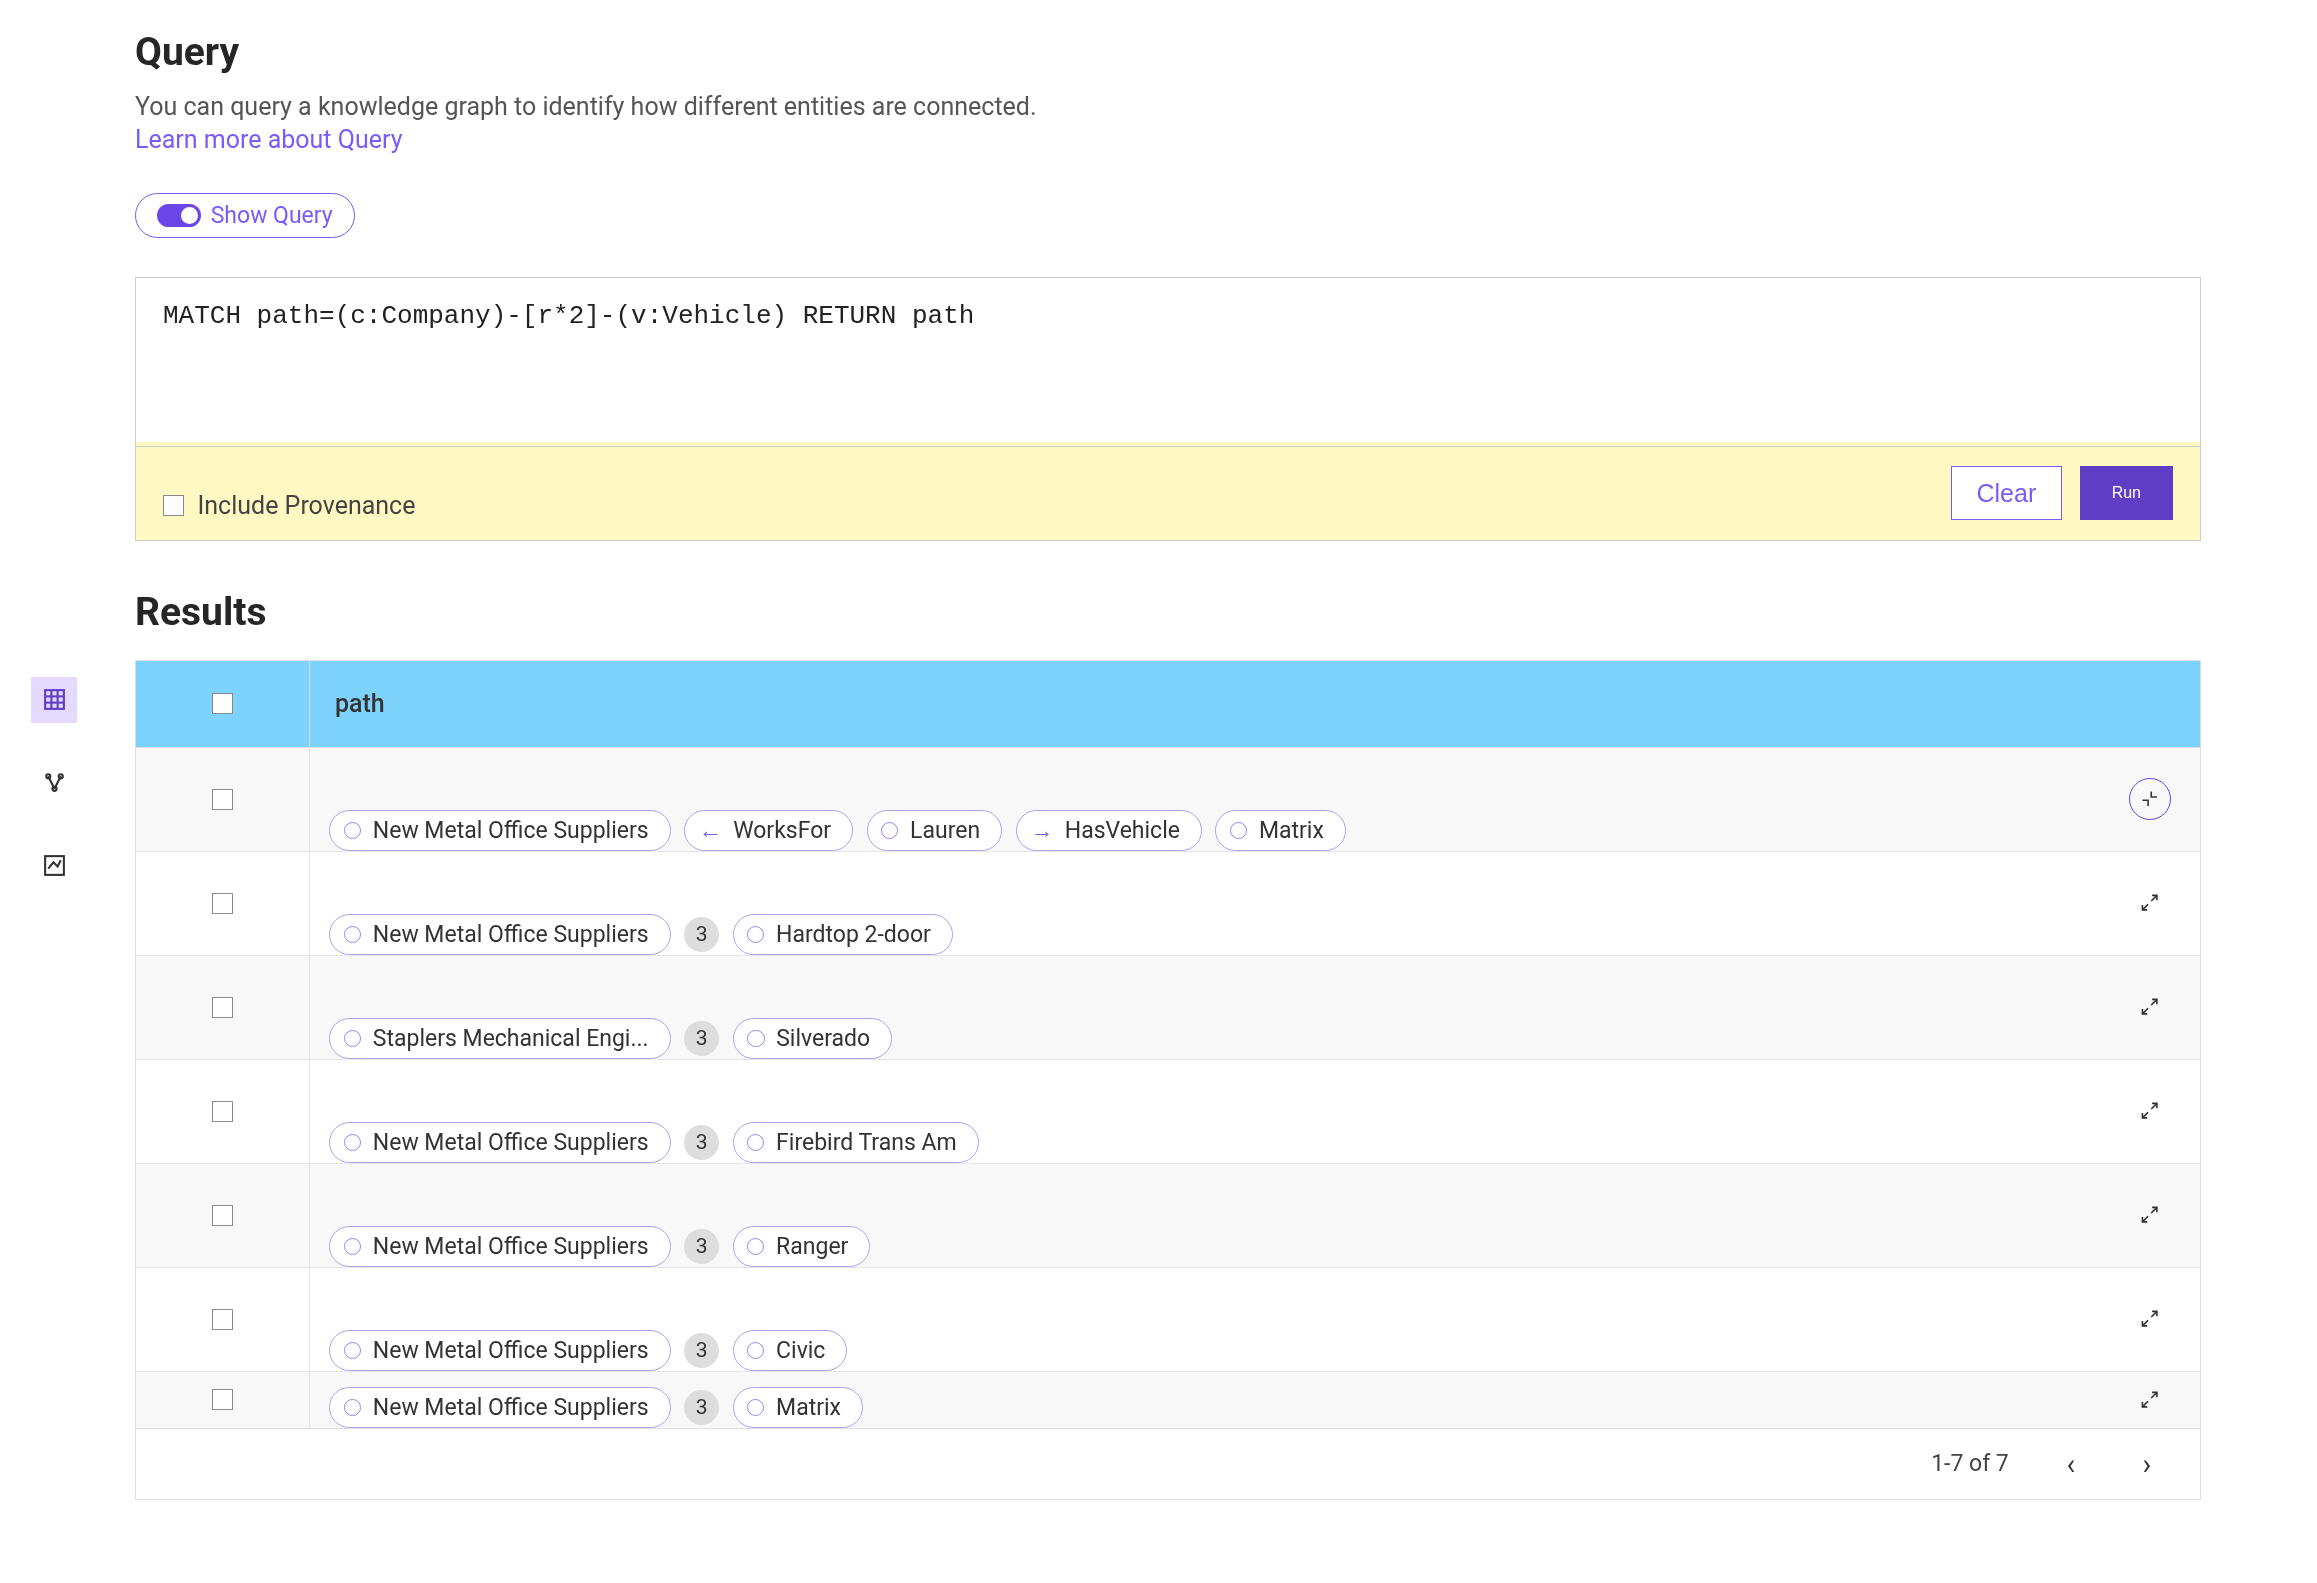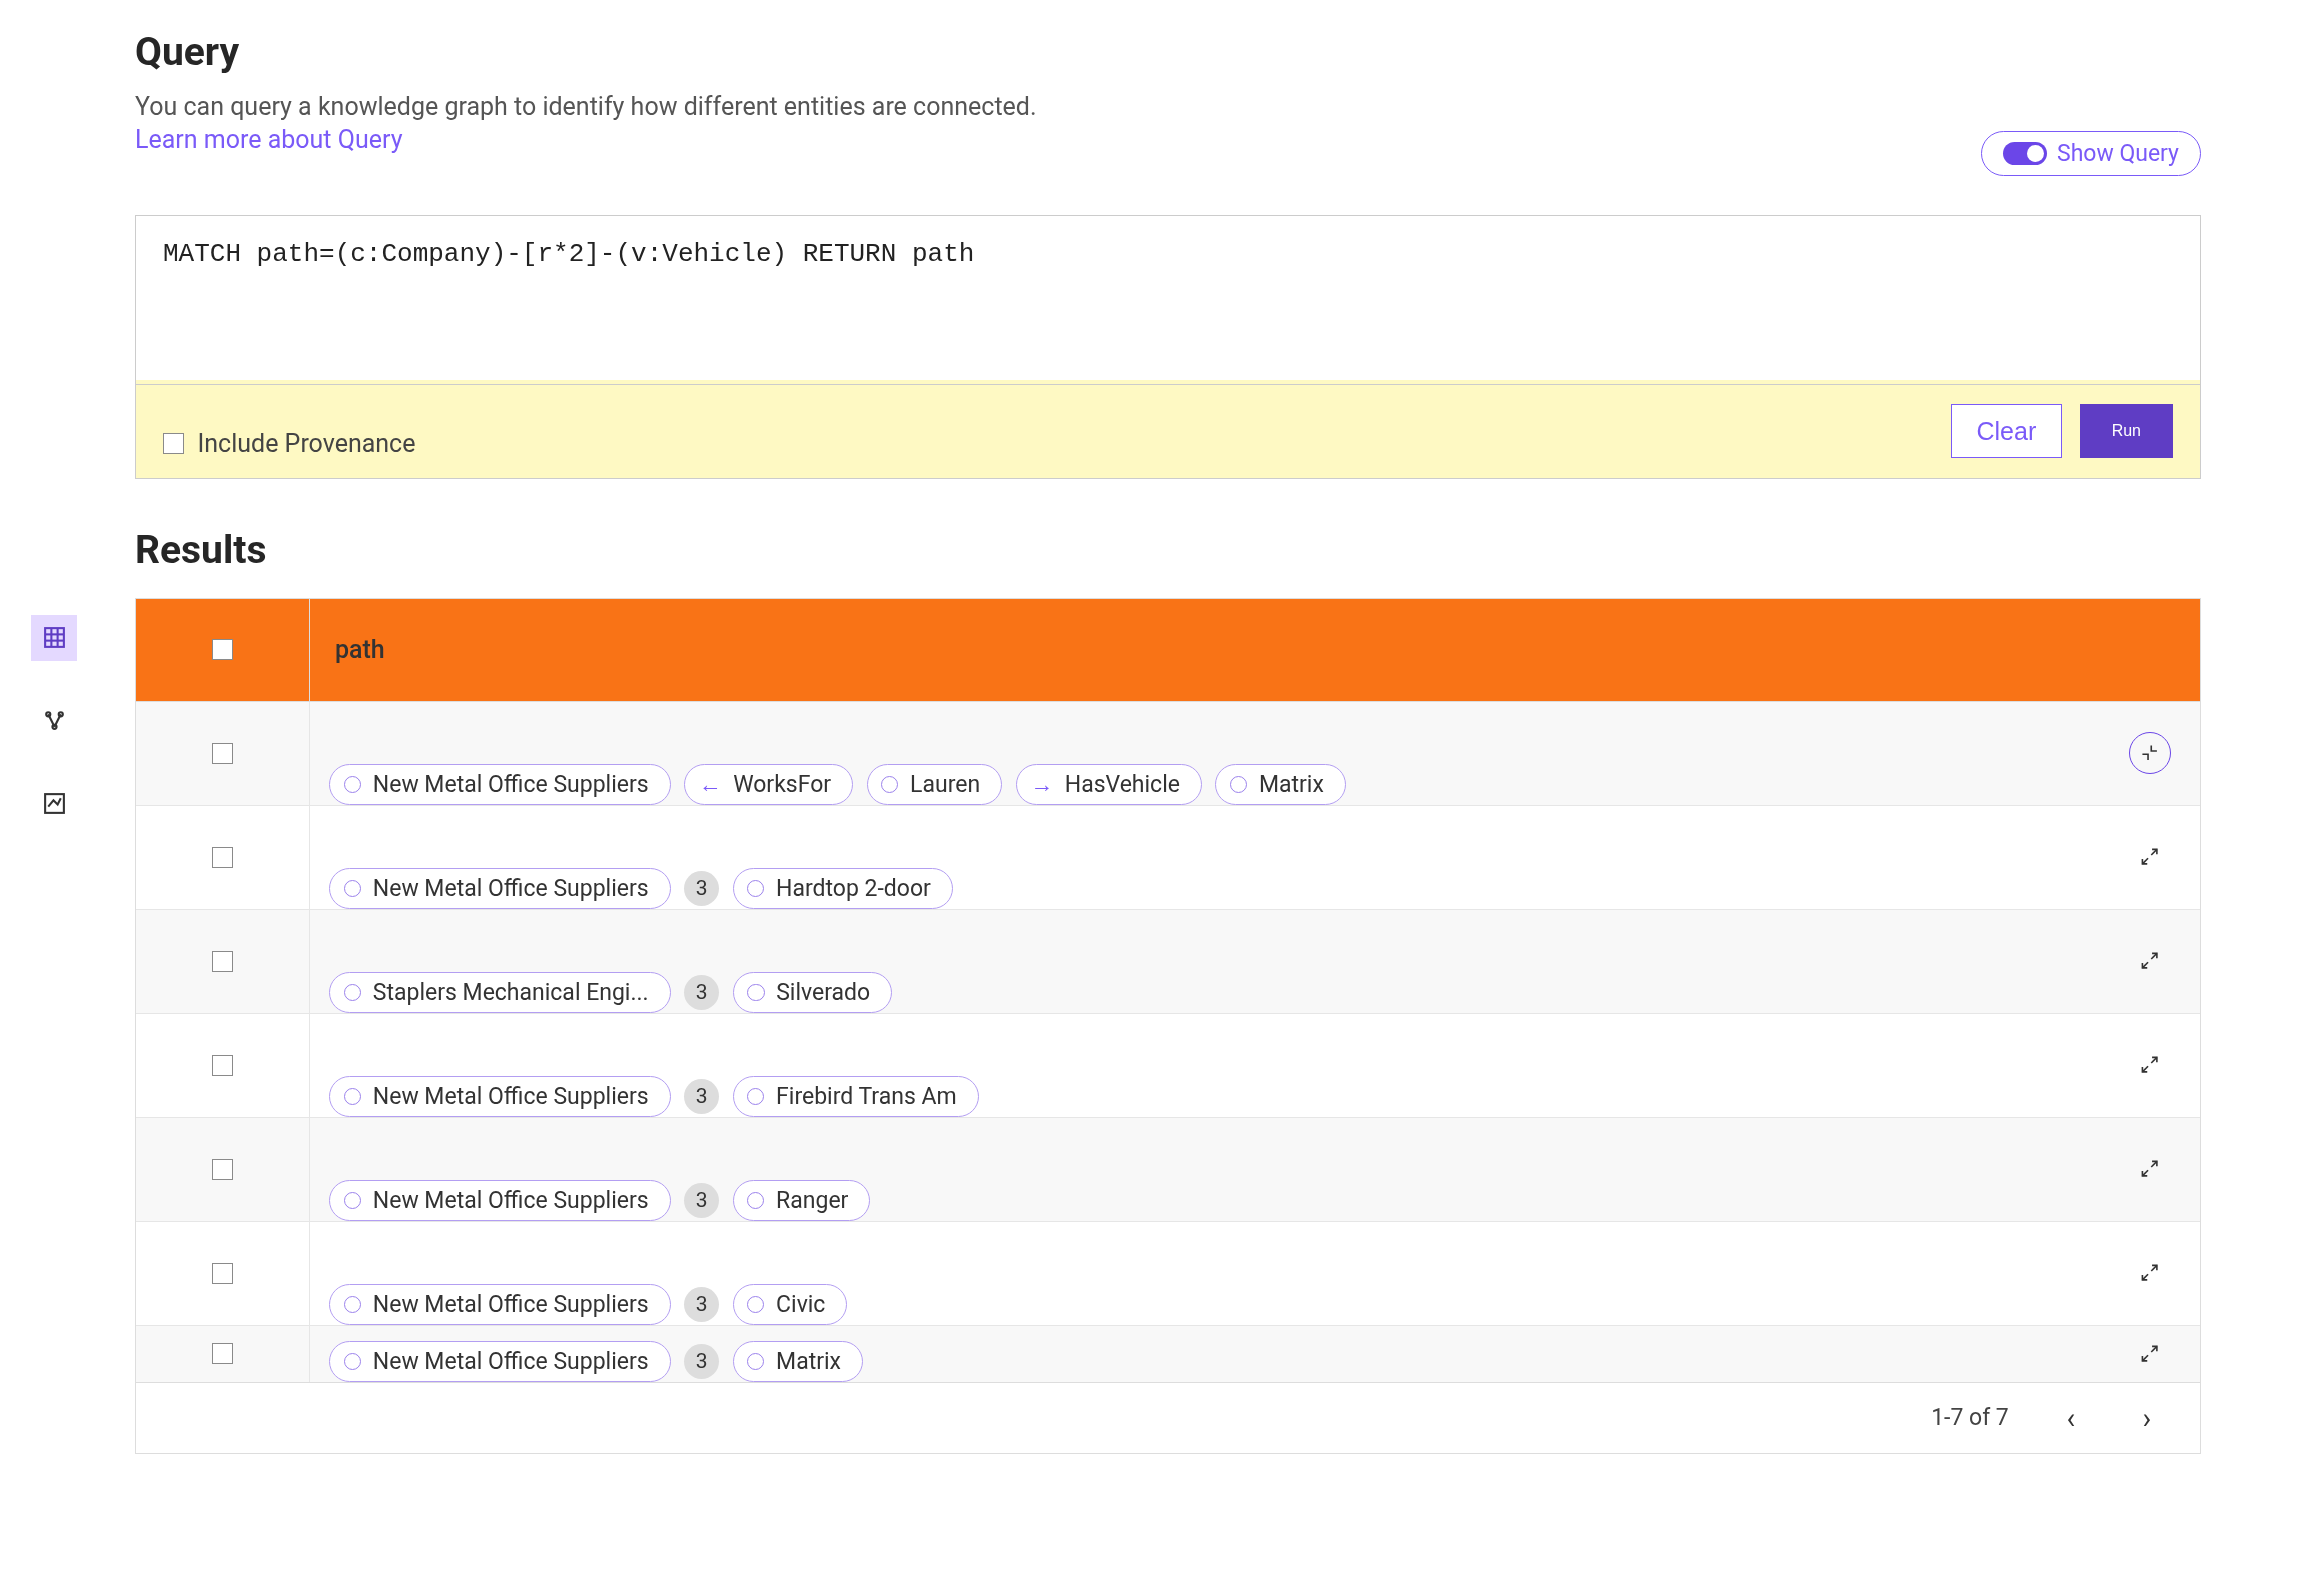--- a/index.html
+++ b/index.html
@@ -20,20 +20,21 @@
     font-size: 39px;
     font-weight: 700;
     margin: 0 0 17.4px 0;
     color: #262626;
   }
   .subtitle-row {
     display: flex;
     justify-content: space-between;
     align-items: flex-start;
     margin-bottom: 39px;
+    flex-direction: column;
   }
   .subtitle-left {
     font-size: 25px;
     color: #555;
   }
   .learn-link {
     color: #7a5af8;
     font-size: 25px;
     margin-top: 4px;
     display: inline-block;
@@ -131,25 +132,25 @@
   .rail-icon.active { background: #e4d9ff; }
   .rail-icon svg { width: 25px; height: 25px; }
 
   .results-box {
     border: 1px solid #ddd;
     flex: 1;
     background: #fff;
     width:100%;
   }
   .res-head {
-    background: #f97316;
+    background: #7dd3fc;
     border-bottom: 1px solid #ddd;
     display: flex;
     align-items: center;
-    height: 103px;
+    height: 87px;
   }
   .col-chk { width: 174px; display:flex; align-items:center; justify-content:center; border-right:1px solid #ddd; height:100%;}
   .col-path-head { padding-left: 25px; font-size: 25px; color:#333; font-weight:500;}
   .res-row {
     display:flex; align-items:flex-end; height: 104px;
     border-bottom:1px solid #e6e6e6;
     position:relative;
   }
   .res-row:nth-child(odd) { background:#f8f8f8; }
   .res-row:nth-child(even) { background:#fff; }

